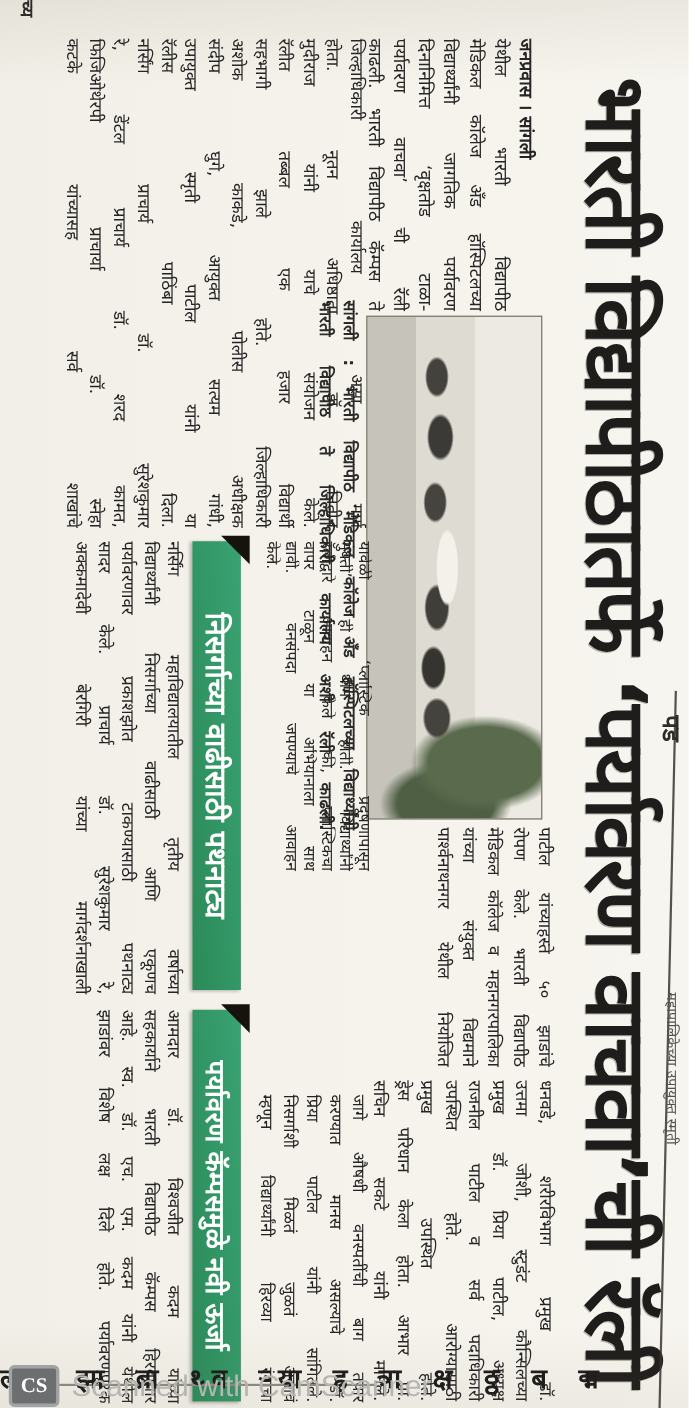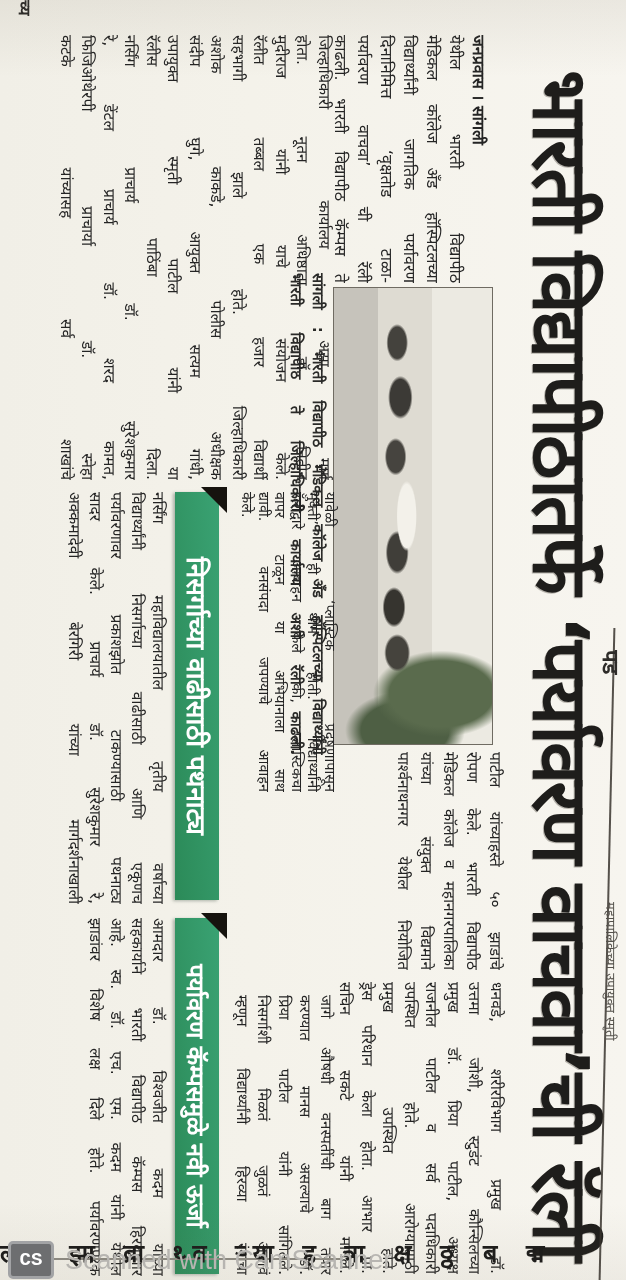--- a/index.html
+++ b/index.html
@@ -56,21 +56,21 @@
   .frag .rot{display:inline-block;transform-origin:0 0;transform:rotate(90deg) translateY(-100%);white-space:nowrap;}
   .frag-corner{left:14px;top:0;width:30px;height:26px;font-size:16px;font-weight:bold;}
   .frag-big{left:597px;top:650px;width:29px;height:46px;font-size:22px;font-weight:bold;}
   .frag-col{left:602px;top:902px;width:24px;height:378px;font-size:13px;color:#54514b;}
   .frag-bottom{position:absolute;left:0;top:1232px;width:548px;height:46px;overflow:hidden;
         font-size:25px;line-height:44px;letter-spacing:10px;color:#1f1e1c;white-space:nowrap;font-weight:bold;}
   
   .wm{position:absolute;left:8px;top:1241px;display:flex;align-items:center;}
   .wm-logo{width:40px;height:32px;background:#6d6e70;border:3px solid #a2a3a5;border-radius:5px;
         color:#fff;font-weight:bold;font-size:19px;display:flex;align-items:center;justify-content:center;
-        font-family:Liberation Mono, monospace;}
+        font-family:Liberation Serif, serif;}
   .wm-text{margin-left:11px;color:#b7b5b1;font-size:27px;font-family:"Liberation Sans",sans-serif;}
 </style>
 </head>
 <body>
 
 <div id="stage">
 
   <div class="page">
 
     <div class="blk headline">भारती विद्यापीठातर्फे ‘पर्यावरण वाचवा’ची रॅली</div>

